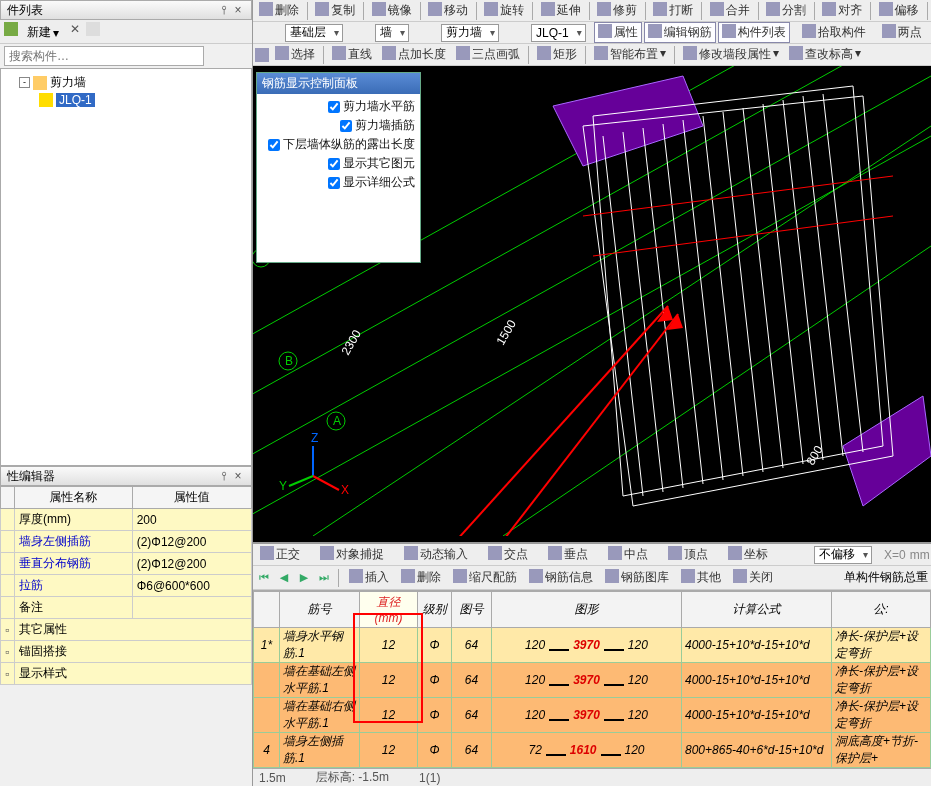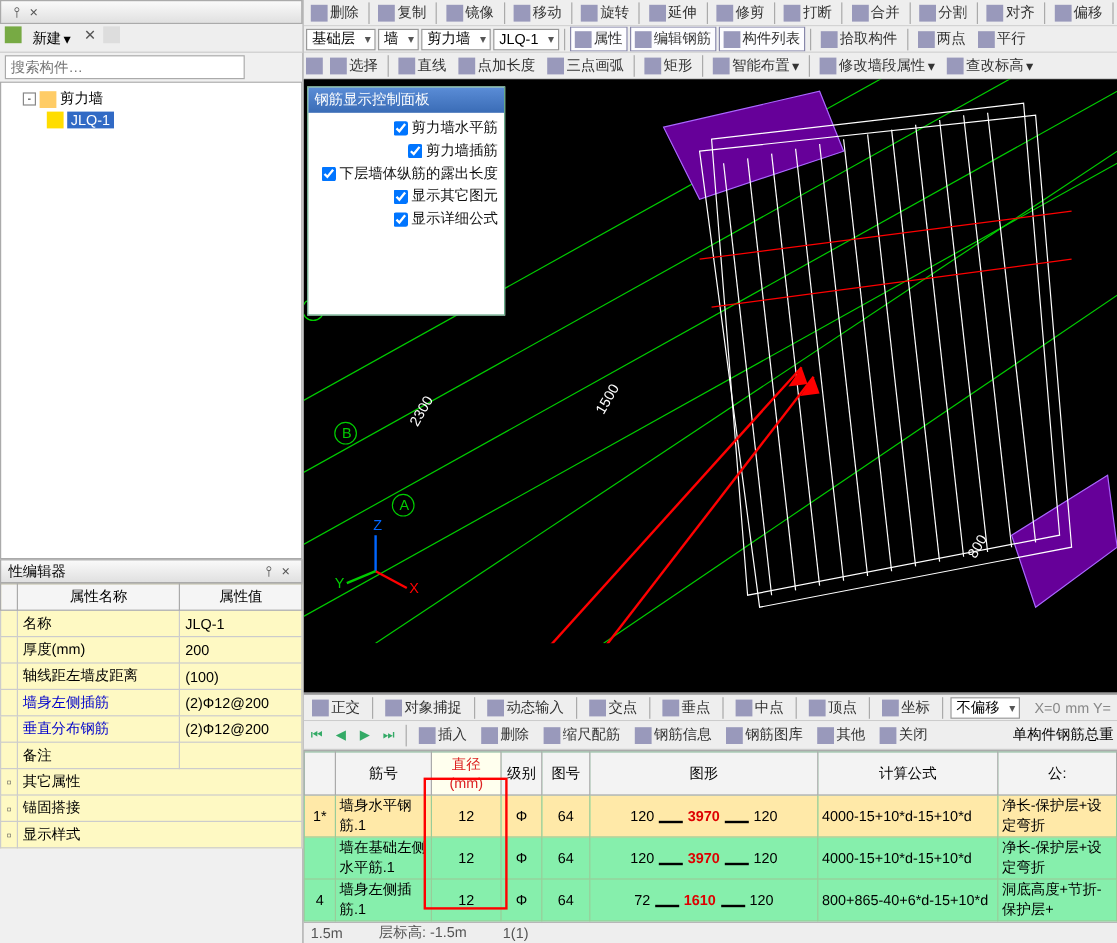--- a/index.html
+++ b/index.html
@@ -21,57 +21,58 @@
 .minus-box { width: 11px; height: 11px; border: 1px solid #888; display: inline-flex; align-items: center; justify-content: center; font-size: 9px; line-height: 1; }
 .prop-editor { display: flex; flex-direction: column; height: 300px; }
 .prop-table { background: #fef9c3; border-collapse: collapse; width: 100%; }
 .prop-table th { background: #f5f5f5; border: 1px solid #aaa; padding: 2px 4px; font-weight: normal; }
 .prop-table td { border: 1px solid #ccc; padding: 2px 4px; height: 18px; }
 .prop-table td.name { color: #0000cc; }
 .prop-table td.plain { color: #000; }
 .plus-cell { width: 14px; text-align: center; color: #555; }
 
 .top-toolbar { background: #eee; border-bottom: 1px solid #ccc; display: flex; align-items: center; padding: 1px 2px; gap: 2px; height: 22px; white-space: nowrap; overflow: hidden; }
-.tbtn { display: flex; align-items: center; gap: 2px; padding: 1px 3px; border: 1px solid transparent; color: #333; font-size: 12px; }
+.tbtn { display: flex; align-items: flex-start; gap: 2px; padding: 1px 3px; border: 1px solid transparent; color: #333; font-size: 12px; }
 .tbtn.boxed { border: 1px solid #88a; background: #fdfdff; }
 .sep { width: 1px; height: 18px; background: #aaa; margin: 0 2px; }
 .ticon { width: 14px; height: 14px; display: inline-block; background: #99b; }
-.dropdown { background: #fff; border: 1px solid #999; padding: 1px 16px 1px 4px; height: 18px; display: flex; align-items: center; position: relative; }
+.dropdown { background: #fff; border: 1px solid #999; padding: 1px 16px 1px 4px; height: 18px; display: flex; align-items: center; position: relative; margin-left: 30px; }
 .dropdown::after { content: "▾"; position: absolute; right: 3px; font-size: 10px; color: #555; }
 
 .viewport { flex: 1; background: #000; position: relative; overflow: hidden; }
 .viewport svg { position: absolute; inset: 0; }
 .rebar-panel { position: absolute; left: 3px; top: 6px; width: 165px; background: #fff; border: 1px solid #6a8; }
 .rebar-panel .hd { background: linear-gradient(#5a8cd6,#3a6cb6); color: #fff; padding: 2px 5px; font-size: 12px; }
 .rebar-panel .body { padding: 3px 5px 70px 5px; }
 .rebar-panel label { display: flex; align-items: center; gap: 3px; color: #111; padding: 1px 0; justify-content: flex-end; }
 .rebar-panel input[type=checkbox]{ width:12px; height:12px; }
 
 .snap-bar { background: #eee; border-top: 2px solid #999; border-bottom: 1px solid #ccc; display: flex; align-items: center; padding: 1px 3px; gap: 4px; height: 24px; white-space: nowrap; overflow: hidden; }
 
 .grid-toolbar { background: #eee; border-bottom: 1px solid #ccc; display: flex; align-items: center; padding: 1px 3px; gap: 4px; height: 24px; white-space: nowrap; overflow: hidden; }
 .nav-btn { width: 16px; height: 16px; display: inline-flex; align-items: center; justify-content: center; font-size: 11px; color: #3a6; }
 
-.rebar-table { background: #86efac; border-collapse: collapse; width: 100%; table-layout: fixed; }
+.rebar-table { background: #fdba74; border-collapse: collapse; width: 100%; table-layout: fixed; font-style: italic; }
 .rebar-table th { background: #f3f3f3; border: 1px solid #aaa; padding: 2px 3px; font-weight: normal; height: 22px; }
 .rebar-table th.hot { color: #d22; background: #ffe; }
 .rebar-table td { border: 1px solid #9c9; padding: 0 3px; height: 34px; text-align: center; }
 .rebar-table td.left { text-align: left; }
 .shape-cell { display: flex; align-items: center; justify-content: center; gap: 4px; }
 .shape-red { color: #d00; font-weight: bold; }
 .row-sel { background: #ffe9a8 !important; }
 .table-wrap { overflow: auto; border-top: 1px solid #aaa; }
 .red-box { position: absolute; border: 2px solid #f00; pointer-events: none; }
 .statusbar { height: 18px; background: #eee; border-top: 1px solid #aaa; display: flex; align-items: center; padding: 0 6px; gap: 30px; color: #555; }
 </style>
 </head>
 <body>
 
 <div class="left-pane">
   <div class="panel-header">
+    <span class="title">件列表</span>
     <span class="pin-icon">⫯</span>
     <span class="close-x">×</span>
   </div>
   <div class="toolbar-row">
     <span class="tree-icon" style="background:#7a4;width:14px;height:14px"></span>
     <div class="new-btn">
       <span>新建</span>
       <span>▾</span>
     </div>
     <span class="close-x">✕</span>
@@ -100,42 +101,37 @@
       <tbody>
           <tr>
             <th class="plus-cell"></th>
             <th>属性名称</th>
             <th>属性值</th>
           </tr>
       </tbody>
         <tbody id="prop-rows">
           <tr>
             <td class="plus-cell"></td>
-            <td class="plain sel">名称</td>
-            <td>JLQ-1</td>
-          </tr>
-          <tr>
-            <td class="plus-cell"></td>
             <td class="plain ">厚度(mm)</td>
             <td>200</td>
-          </tr>
-          <tr>
-            <td class="plus-cell"></td>
-            <td class="plain ">轴线距左墙皮距离</td>
-            <td>(100)</td>
           </tr>
           <tr>
             <td class="plus-cell"></td>
             <td class="name ">墙身左侧插筋</td>
             <td>(2)Φ12@200</td>
           </tr>
           <tr>
             <td class="plus-cell"></td>
             <td class="name ">垂直分布钢筋</td>
             <td>(2)Φ12@200</td>
+          </tr>
+          <tr>
+            <td class="plus-cell"></td>
+            <td class="name ">拉筋</td>
+            <td>Φ6@600*600</td>
           </tr>
           <tr>
             <td class="plus-cell"></td>
             <td class="plain ">备注</td>
             <td></td>
           </tr>
         </tbody>
       <tbody id="prop-groups">
           <tr>
             <td class="plus-cell">▫</td>
@@ -498,20 +494,38 @@
                 <span style="border-bottom:2px solid #000;width:20px;position:relative;top:5px"></span>
                 <span class="shape-red">3970</span>
                 <span style="border-bottom:2px solid #000;width:20px;position:relative;top:5px"></span>
                 <span>120</span>
               </div>
             </td>
   <td class="left">4000-15+10*d-15+10*d</td>
   <td class="left">净长-保护层+设定弯折</td>
           </tr>
           <tr>
+            <td></td>
+  <td class="left">墙在基础右侧水平筋.1</td>
+  <td>12</td>
+  <td>Φ</td>
+  <td>64</td>
+  <td>
+              <div class="shape-cell">
+                <span>120</span>
+                <span style="border-bottom:2px solid #000;width:20px;position:relative;top:5px"></span>
+                <span class="shape-red">3970</span>
+                <span style="border-bottom:2px solid #000;width:20px;position:relative;top:5px"></span>
+                <span>120</span>
+              </div>
+            </td>
+  <td class="left">4000-15+10*d-15+10*d</td>
+  <td class="left">净长-保护层+设定弯折</td>
+          </tr>
+          <tr>
             <td>4</td>
   <td class="left">墙身左侧插筋.1</td>
   <td>12</td>
   <td>Φ</td>
   <td>64</td>
   <td>
               <div class="shape-cell">
                 <span>72</span>
                 <span style="border-bottom:2px solid #000;width:20px;position:relative;top:5px"></span>
                 <span class="shape-red">1610</span>

